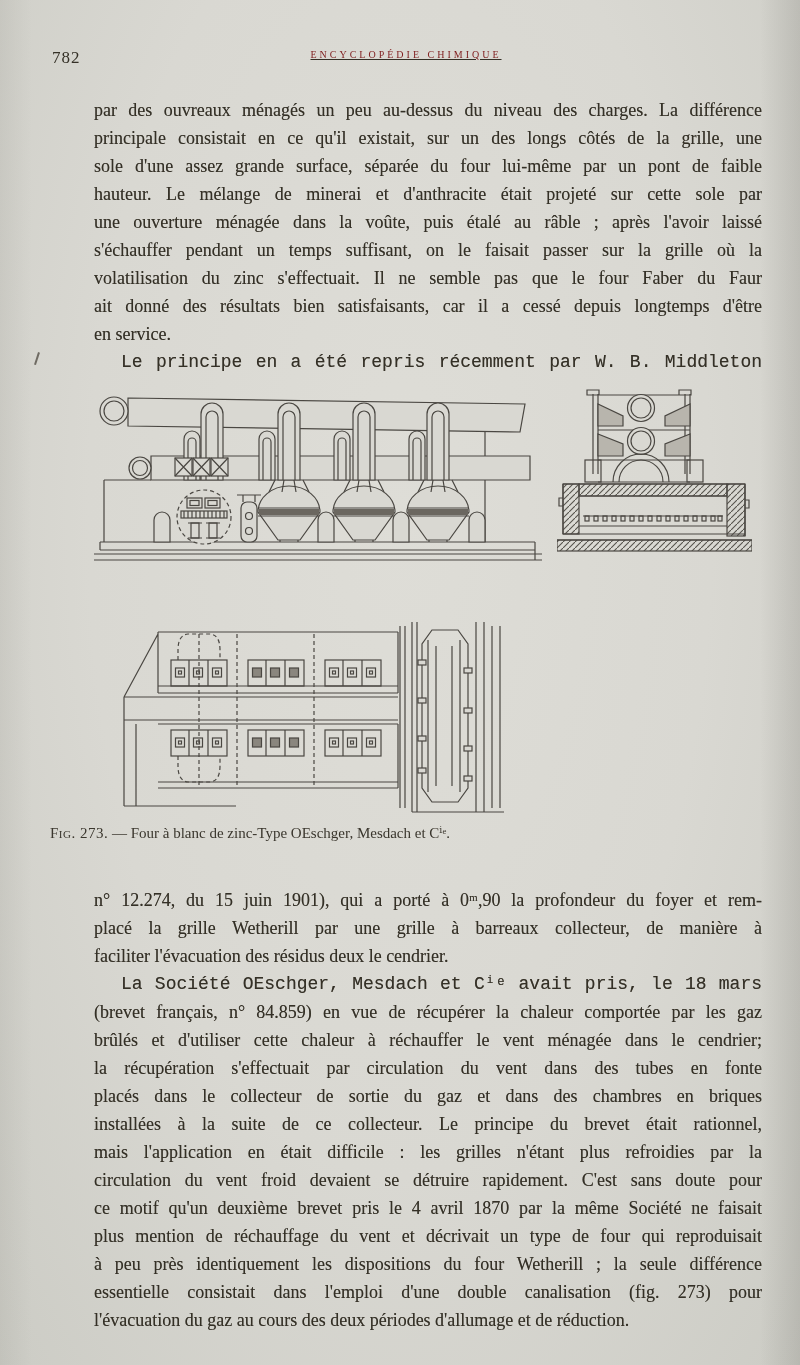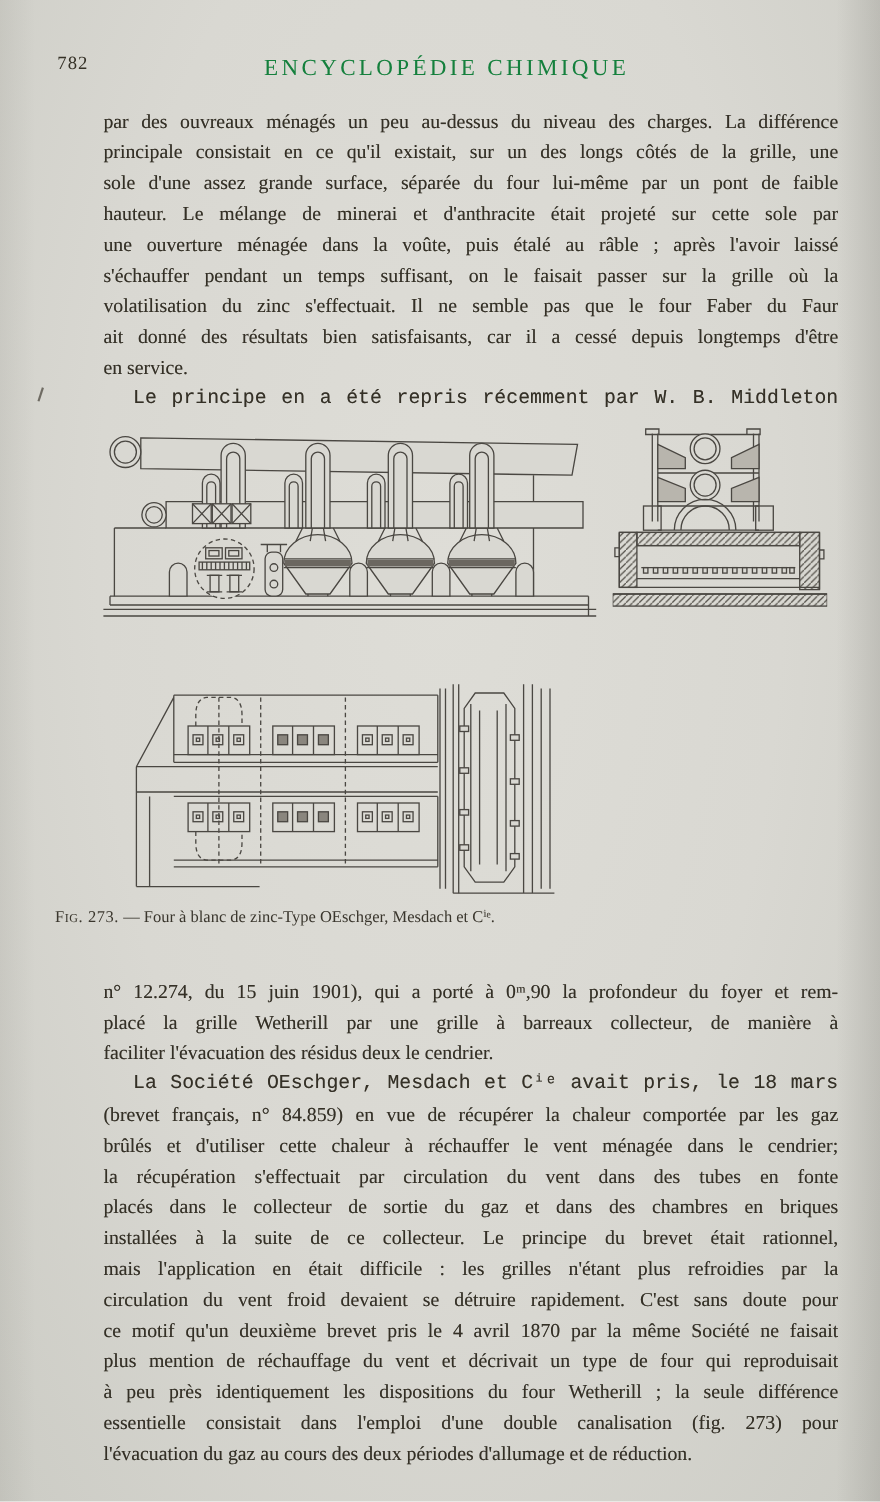--- a/index.html
+++ b/index.html
@@ -6,23 +6,23 @@
   body{
     width:800px;height:1365px;overflow:hidden;
     background:
       linear-gradient(90deg, rgba(110,108,100,.10), rgba(110,108,100,0) 4%, rgba(110,108,100,0) 95%, rgba(80,78,72,.16)),
       radial-gradient(ellipse at 50% 38%, #deddd7 0%, #d9d8d2 55%, #ccccc5 100%);
     font-family:"Liberation Serif","DejaVu Serif","DejaVu Sans",serif;
     color:#343026;
     position:relative;
   }
   .page{padding:46px 38px 0 50px;position:relative;}
-  .header{position:relative;height:24px;}
+  .header{position:relative;height:24px;text-decoration:underline;}
   .page-num{position:absolute;left:2px;top:2px;font-size:17px;letter-spacing:1px;}
-  .header-title{text-align:center;font-size:21px;letter-spacing:3px;color:#15803d;padding-top:3px;}
+  .header-title{text-align:center;font-size:10px;letter-spacing:3px;color:#7f1d1d;padding-top:3px;}
   .textblock{margin-top:26px;margin-left:44px;}
   .textblock.b{margin-top:44px;}
   .line{
     font-size:18px;line-height:28px;height:28px;overflow:hidden;
     text-shadow:0 0 .5px rgba(40,36,28,.45);
   }
   .line.j{text-align:justify;text-align-last:justify;}
   .line.ind{text-indent:1.5em;font-family:Liberation Mono, monospace;}
   .figure{margin-top:8px;}
   .fig-toprow{display:flex;align-items:flex-start;}

